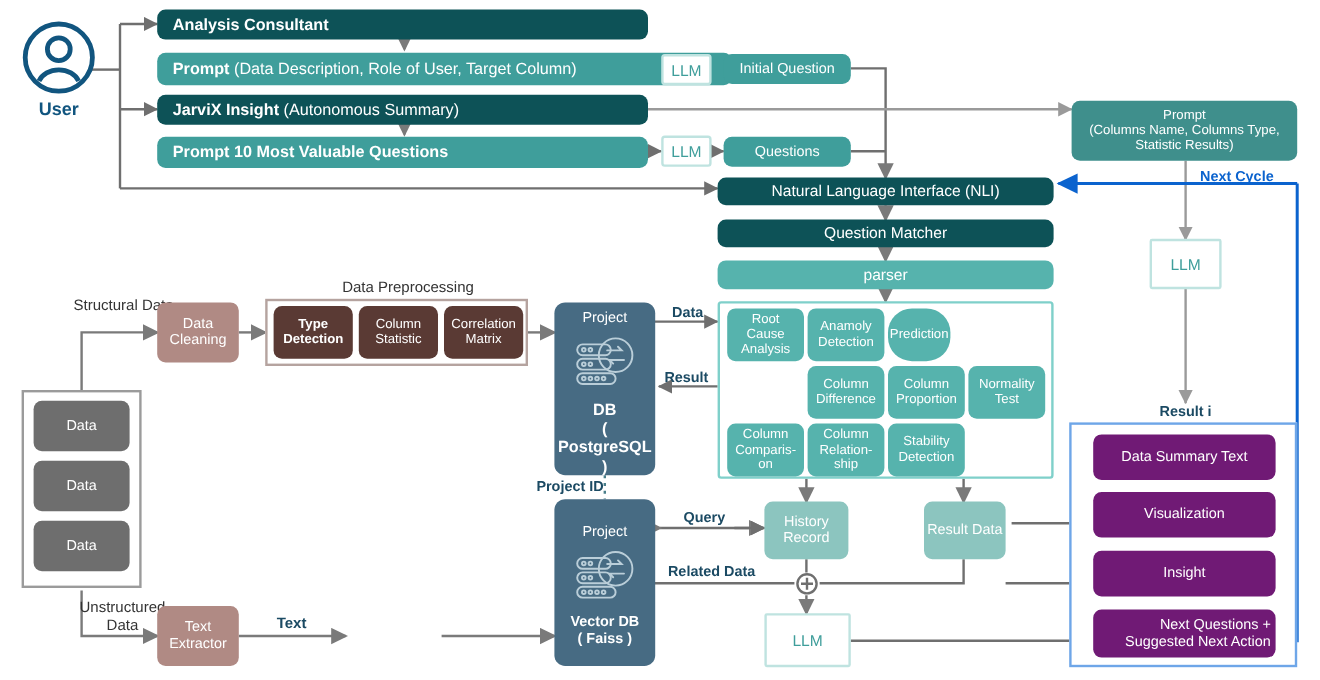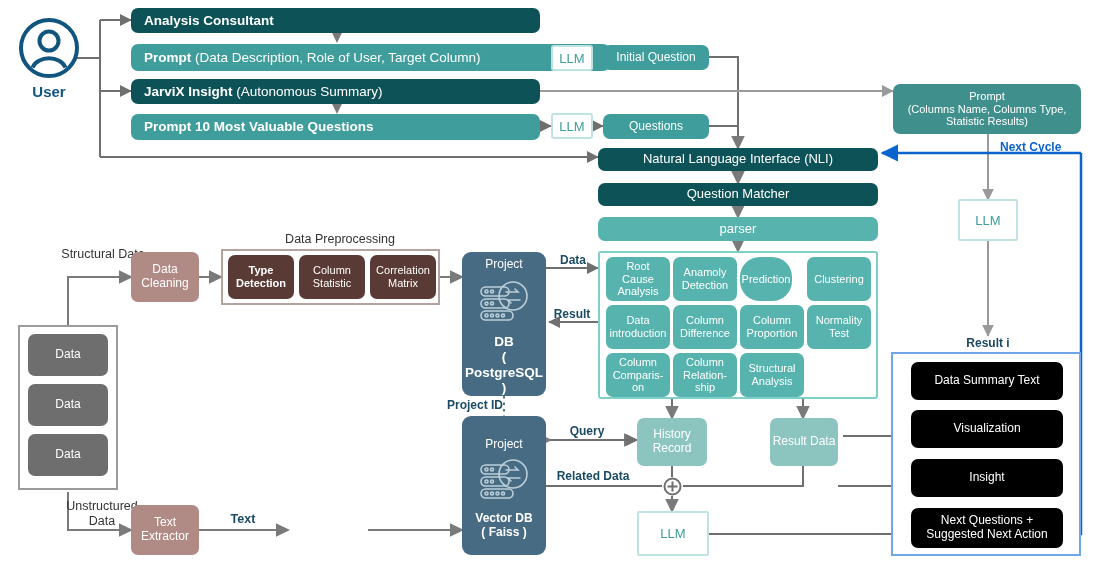--- a/index.html
+++ b/index.html
@@ -9,21 +9,21 @@
        text-align:center;color:#fff;border-radius:7px;line-height:1.15;}
   .dark-teal{background:#0d5257;}
   .mid-teal{background:#3f9e9b;}
   .prompt-teal{background:#3f8f8c;}
   .lt-teal{background:#56b3ad;}
   .soft-teal{background:#8cc5bf;}
   .brown{background:#5a3a34;}
   .rose{background:#b08a84;}
   .slate{background:#476b83;}
   .grey{background:#6e6e6e;}
-  .blue{background:#000000;}
+  .blue{background:#701a75;text-align:right;}
   .llm{position:absolute;box-sizing:border-box;background:#fff;border:2px solid #bfe3e0;
        color:#3f9e9b;display:flex;align-items:center;justify-content:center;font-size:13px;}
   .leftbar{justify-content:flex-start;padding-left:13px;text-align:left;}
   .label{position:absolute;color:#1b4a63;font-weight:bold;font-size:12px;line-height:1.15;text-align:center;}
   .label-dark{position:absolute;color:#333;font-size:12.5px;line-height:1.2;text-align:center;}
   .outline{position:absolute;box-sizing:border-box;background:#fff;}
   .ol-grey{border:2px solid #9b9b9b;}
   .ol-rose{border:2px solid #b5a39f;}
   .ol-cyan{border:2px solid #7fd0ca;}
   .ol-blue{border:2px solid #6ea6e8;}
@@ -180,30 +180,28 @@
   <div class="label" style="left:948px;top:337px;width:80px;">Result i</div>
 
   <div class="box dark-teal t13" style="left:598px;top:183px;width:280px;height:23px;">Question Matcher</div>
   <div class="box dark-teal t13" style="left:598px;top:148px;width:280px;height:23px;">Natural Language Interface (NLI)</div>
   <div class="box lt-teal t13" style="left:598px;top:217px;width:280px;height:24px;">parser</div>
 
   <div class="outline ol-cyan" style="left:598px;top:251px;width:280px;height:148px;border-radius:3px;"></div>
   <div class="box lt-teal t11" style="left:606px;top:257px;width:64px;height:44px;flex-direction:column;padding:0 3px;">Root Cause Analysis</div>
   <div class="box lt-teal t11" style="left:673px;top:257px;width:64px;height:44px;flex-direction:column;padding:0 3px;">Anamoly Detection</div>
   <div class="box lt-teal t11" style="left:740px;top:257px;width:52px;height:44px;padding:0 19px;border-radius:20px;">Prediction</div>
-  <div class="box lt-teal t11" style="left:807px;top:257px;width:64px;height:44px;padding:0 3px;">Clustering</div>
-
-  <div class="box lt-teal t11" style="left:606px;top:305px;width:64px;height:44px;padding:0 2px;">Data introduction</div>
+
   <div class="box lt-teal t11" style="left:673px;top:305px;width:64px;height:44px;padding:0 2px;">Column Difference</div>
   <div class="box lt-teal t11" style="left:740px;top:305px;width:64px;height:44px;padding:0 2px;">Column Proportion</div>
   <div class="box lt-teal t11" style="left:807px;top:305px;width:64px;height:44px;padding:0 2px;">Normality Test</div>
 
   <div class="box lt-teal t11" style="left:606px;top:353px;width:64px;height:44px;padding:0 2px;">Column Comparis-on</div>
   <div class="box lt-teal t11" style="left:673px;top:353px;width:64px;height:44px;padding:0 2px;">Column Relation-ship</div>
-  <div class="box lt-teal t11" style="left:740px;top:353px;width:64px;height:44px;padding:0 2px;">Structural Analysis</div>
+  <div class="box lt-teal t11" style="left:740px;top:353px;width:64px;height:44px;padding:0 2px;">Stability Detection</div>
 
   <div class="outline ol-grey" style="left:18px;top:325px;width:100px;height:165px;"></div>
   <div class="box grey t12" style="left:28px;top:334px;width:80px;height:42px;">Data</div>
   <div class="box grey t12" style="left:28px;top:384px;width:80px;height:42px;">Data</div>
   <div class="box grey t12" style="left:28px;top:434px;width:80px;height:42px;">Data</div>
 
   <div class="label-dark" style="left:60px;top:247px;width:86px;">Structural Data</div>
   <div class="label-dark" style="left:56px;top:499px;width:92px;">Unstructured Data</div>
 
   <div class="box rose t12" style="left:131px;top:252px;width:68px;height:50px;flex-direction:column;">Data Cleaning</div>

